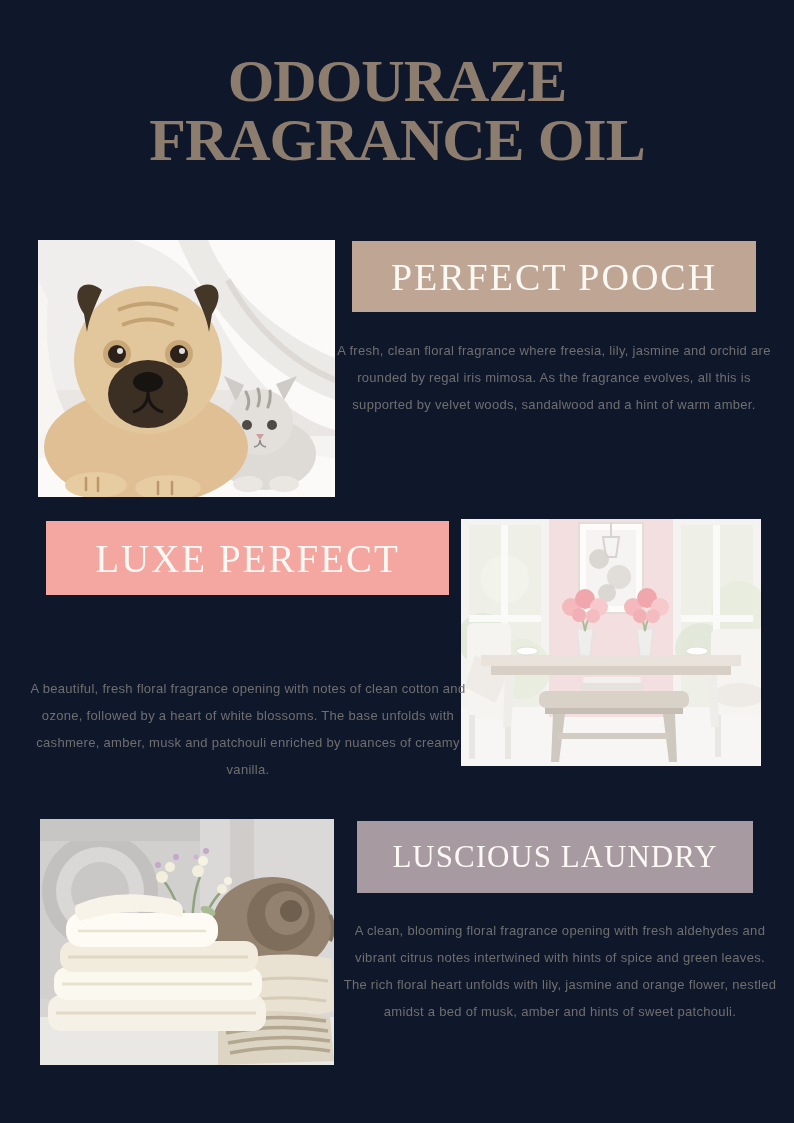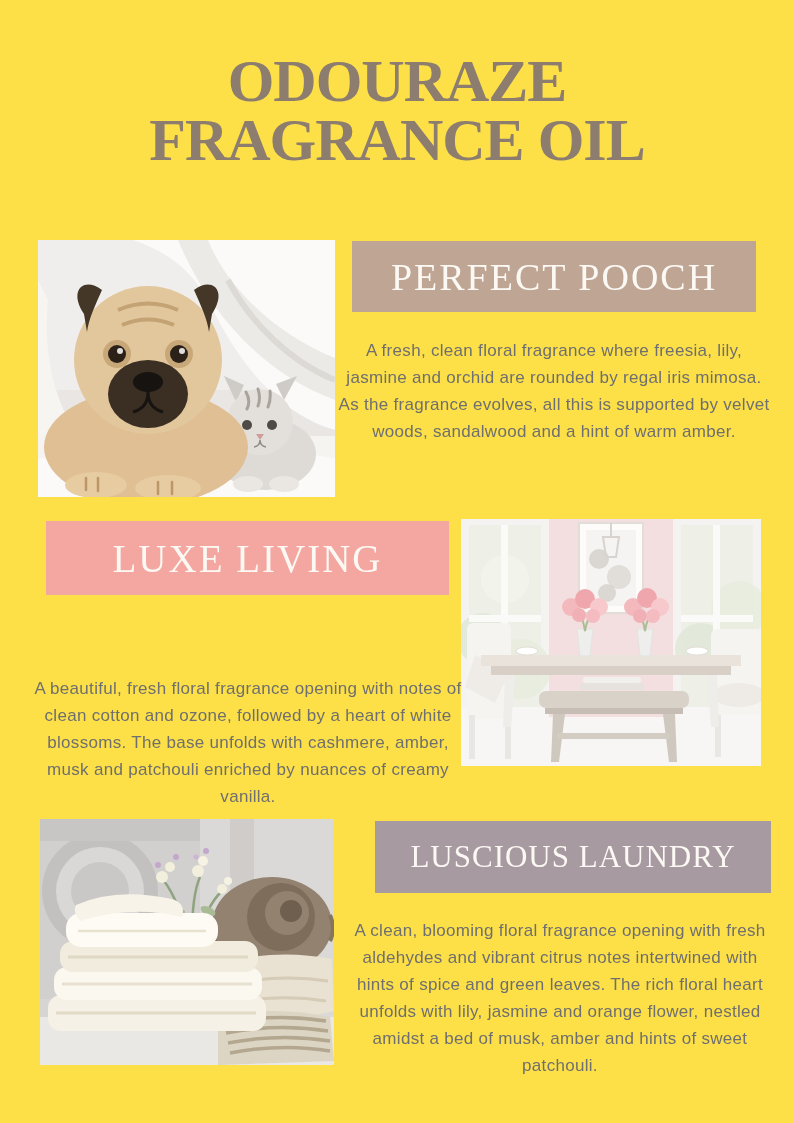--- a/index.html
+++ b/index.html
@@ -1,41 +1,41 @@
 <!DOCTYPE html>
 <html><head>
 <meta charset="utf-8">
 <style>
   * { margin:0; padding:0; box-sizing:border-box; }
   html,body { background:#ffffff; }
   .page {
     position:relative; width:794px; height:1123px; margin:0 auto;
-    background:#fde047; overflow:hidden;
+    background:#0f172a; overflow:hidden;
     font-family:"Liberation Sans", sans-serif;
   }
   
   .title {
     position:absolute; top:52px; left:0; width:100%;
     text-align:center; color:#8d7d6f;
     font-family:"Liberation Serif", serif; font-weight:700;
   }
   .title-line { font-size:60px; line-height:59px; letter-spacing:-1px; }
   
   .banner {
     position:absolute; display:flex; align-items:center; justify-content:center;
     color:#fcf9f4; font-family:"Liberation Serif", serif; font-weight:400;
     white-space:nowrap;
   }
   .banner1 { left:352px; top:241px; width:404px; height:71px; font-size:38px; letter-spacing:2px; }
   .banner2 { left:46px;  top:521px; width:403px; height:74px; font-size:39px; letter-spacing:2px; }
-  .banner3 { left:375px; top:821px; width:396px; height:72px; font-size:31px; letter-spacing:1px; }
+  .banner3 { left:357px; top:821px; width:396px; height:72px; font-size:31px; letter-spacing:1px; }
   
   .desc {
     position:absolute; text-align:center; color:#6f6f6f;
-    font-size:17px; line-height:27px; letter-spacing:0.3px;
+    font-size:13px; line-height:27px; letter-spacing:0.3px;
   }
   .desc1 { left:336px; top:337px; width:436px; }
   .desc2 { left:30px;  top:627px; width:436px;margin-top:48px; }
   .desc3 { left:342px; top:917px; width:436px; }
   
   .photo { position:absolute; overflow:hidden; background:#eceae8; }
   .photo svg { display:block; width:100%; height:100%; }
   .photo1 { left:38px;  top:240px; width:297px; height:257px; }
   .photo2 { left:461px; top:519px; width:300px; height:247px; }
   .photo3 { left:40px;  top:819px; width:294px; height:246px; }
@@ -99,21 +99,21 @@
       </svg>
     </figure>
     <div class="banner banner1" style="background: rgb(191, 165, 147); color: rgb(252, 249, 244);">
       <span>PERFECT POOCH</span>
     </div>
     <p class="desc desc1" style="color: rgb(111, 111, 111);">A fresh, clean floral fragrance where freesia, lily, jasmine and orchid are rounded by regal iris mimosa. As the fragrance evolves, all this is supported by velvet woods, sandalwood and a hint of warm amber.</p>
   </section>
 
   <section>
     <div class="banner banner2" style="background: rgb(244, 167, 160); color: rgb(252, 249, 244);">
-      <span>LUXE LIVING</span>
+      <span>LUXE PERFECT</span>
     </div>
     <figure class="photo photo2">
       <svg viewBox="0 0 300 247" preserveAspectRatio="none">
         <rect width="300" height="247" fill="#fbfaf9"></rect>
         <g>
           <rect x="0" y="0" width="88" height="198" fill="#f4f3f1"></rect>
           <rect x="8" y="6" width="72" height="182" fill="#eef0e8"></rect>
           <circle cx="22" cy="120" r="26" fill="#dfe7d7" opacity="0.8"></circle>
           <circle cx="60" cy="150" r="30" fill="#e6ecdd" opacity="0.8"></circle>
           <circle cx="44" cy="60" r="24" fill="#f2f4ec"></circle>

